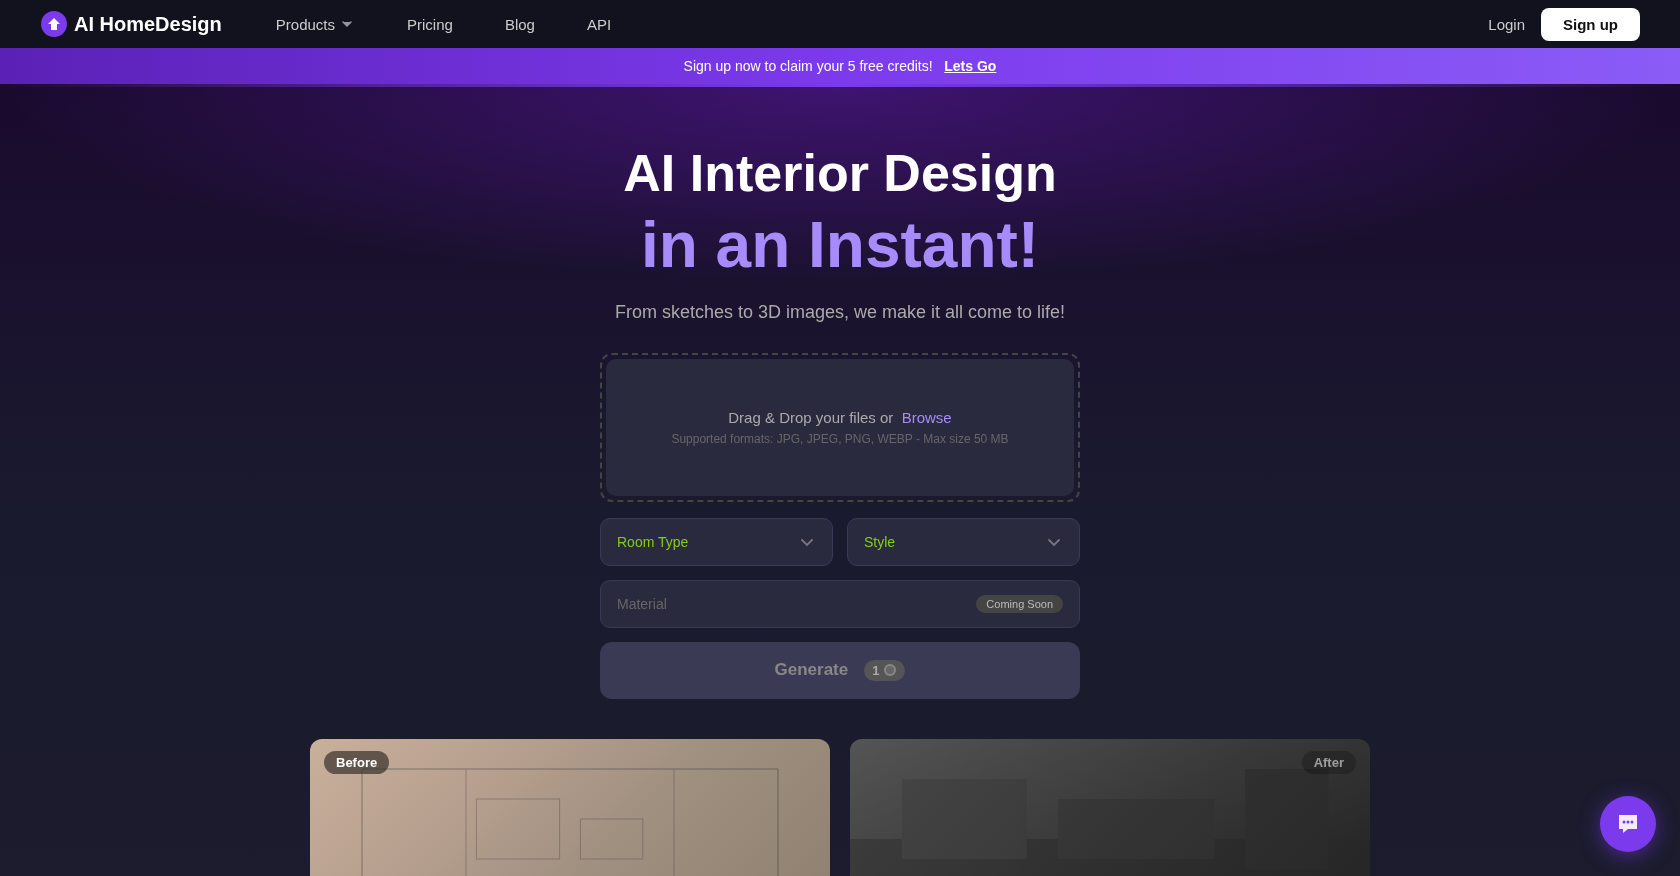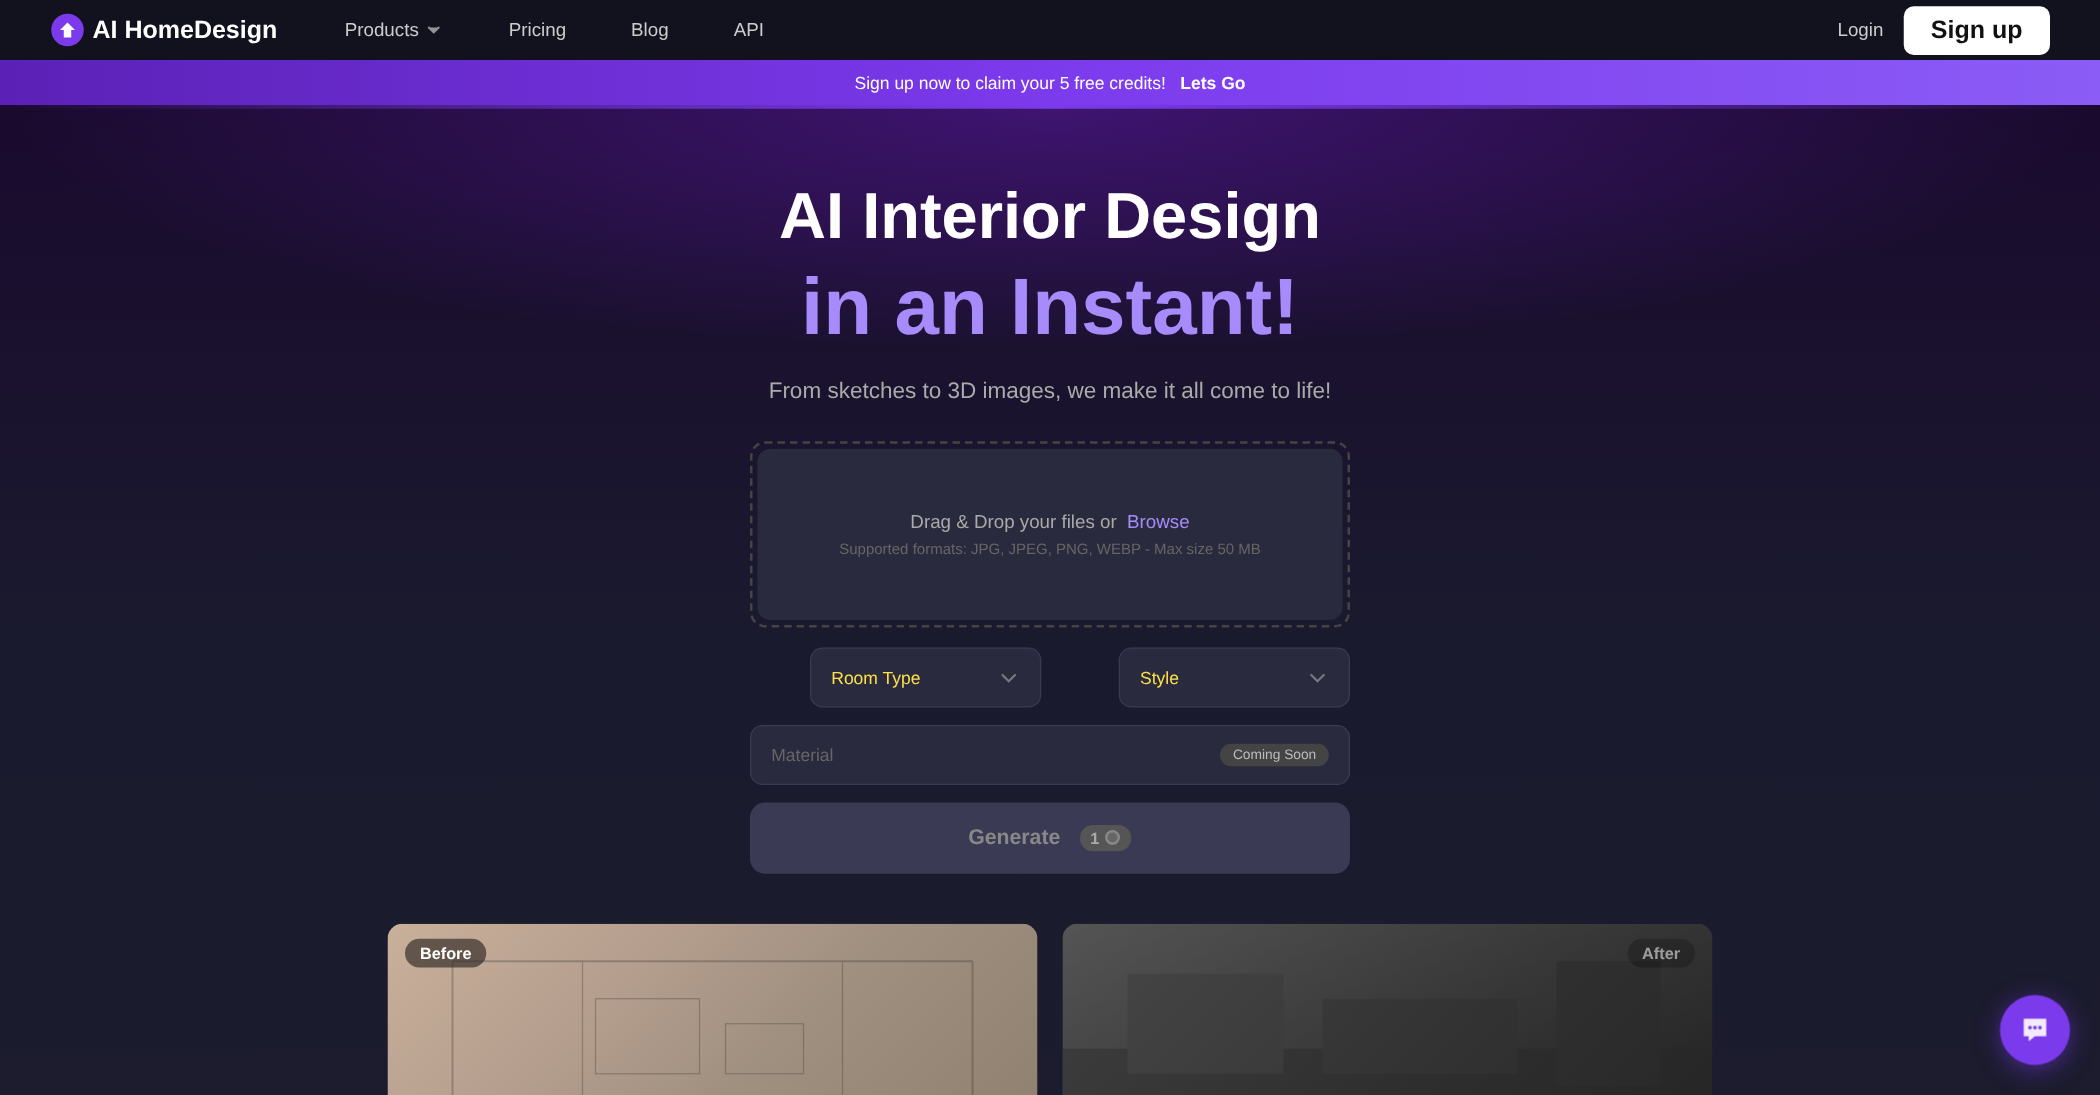--- a/index.html
+++ b/index.html
@@ -72,36 +72,37 @@
       color: #ccc;
       font-size: 15px;
       cursor: pointer;
     }
     .signup-btn {
       background: #fff;
       color: #111;
       border: none;
       padding: 8px 22px;
       border-radius: 8px;
-      font-size: 20px;
+      font-size: 15px;
       font-weight: 600;
       cursor: pointer;
     }
 
     
     .banner {
       background: linear-gradient(90deg, #5b21b6, #7c3aed, #8b5cf6);
       text-align: center;
       padding: 10px;
       font-size: 14px;
       color: #fff;
     }
     .banner a {
       color: #fff;
       font-weight: 700;
+      text-decoration: underline;
       cursor: pointer;
     }
 
     
     .hero {
       background: linear-gradient(180deg, #1a0a2e 0%, #1a1a2e 50%, #1c1c2e 100%);
       padding: 60px 20px 40px;
       text-align: center;
       position: relative;
     }
@@ -175,23 +176,22 @@
     .dropdown {
       flex: 1;
       background: #2a2a3e;
       border: 1px solid #3a3a55;
       border-radius: 10px;
       padding: 14px 16px;
       display: flex;
       align-items: center;
       justify-content: space-between;
       cursor: pointer;
-      color: #fde047;
+      color: #84cc16;
       font-size: 14px;
-      margin-left: 48px;
     }
     .dropdown .chevron-icon {
       width: 18px;
       height: 18px;
       opacity: 0.6;
     }
 
     
     .controls-row2 {
       max-width: 480px;

